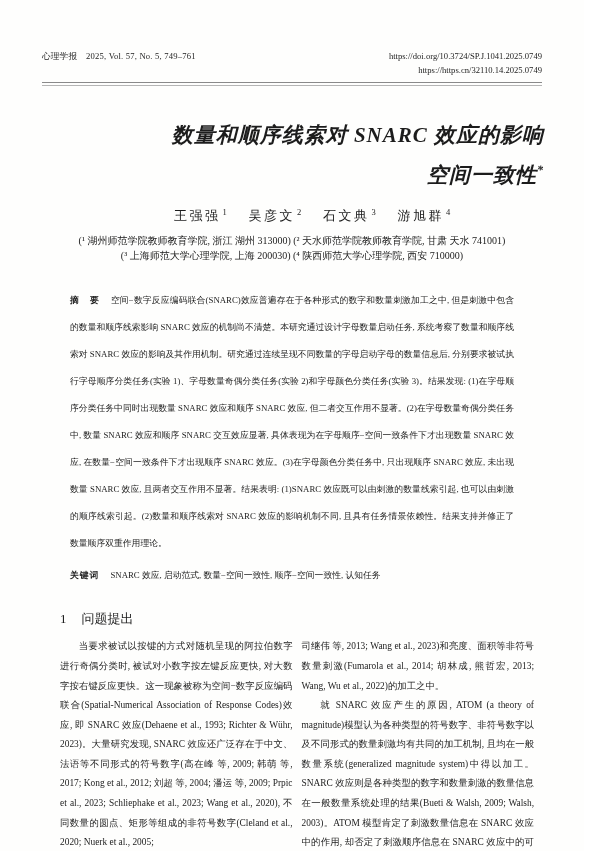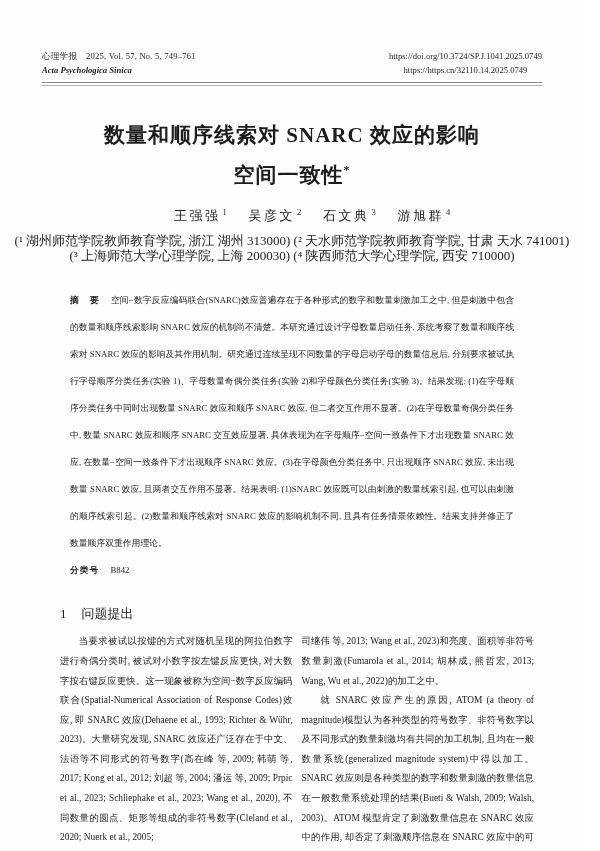--- a/index.html
+++ b/index.html
@@ -13,46 +13,46 @@
     box-sizing:border-box;
   }
   
   .hdr {
     margin:50px 42px 0 42px;
     display:flex; justify-content:space-between; align-items:flex-start;
     font-size:8.6px; line-height:13.5px;
   }
   .hdr-left .cn { letter-spacing:0.2px; }
   .hdr-left .en { font-weight:bold; font-style:italic; }
-  .hdr-right { text-align:center; }
+  .hdr-right { text-align:right; }
   .hdr-rule {
     margin:5px 42px 0 42px;
     height:2px;
     border-top:1px solid #8a8a8a;
     border-bottom:1px solid #b5b5b5;
   }
   
   .title {
     margin:32px 40px 0 40px;
-    text-align:center;
+    text-align:right;
     font-size:21px; font-weight:bold;
-    line-height:35px; letter-spacing:1px;
+    line-height:35px; letter-spacing:1px;font-style:italic;
   }
   .title sup { font-size:12px; font-weight:bold; }
   
   .authors {
     margin-top:14px; text-align:center;
     font-size:13px; letter-spacing:2.5px;padding-left:40px;
   }
   .author { margin:0 8px; white-space:nowrap; }
   .author sup { font-size:8.5px; letter-spacing:0; margin-left:2px; }
   
   .affils {
     margin-top:8px; text-align:center;
-    font-size:13px; line-height:15px; color:#222;
+    font-size:10px; line-height:15px; color:#222;
   }
   
   .abstract {
     margin:24px 70px 0 70px;
     font-size:8.8px; line-height:27px;
     text-align:justify;
   }
   .abstract p { margin:0; }
   .lbl { font-weight:bold; margin-right:11px; letter-spacing:1px; }
   .kw { margin-top:5px !important; }
@@ -82,21 +82,20 @@
   .funding .mark { margin-right:7px; }
 </style>
 </head>
 <body>
 
 <div class="page">
 
   <div class="hdr">
     <div class="hdr-left">
       <div class="cn">心理学报　2025, Vol. 57, No. 5, 749–761</div>
-      <div class="en">Acta Psychologica Sinica</div>
     </div>
     <div class="hdr-right">
       <div>https://doi.org/10.3724/SP.J.1041.2025.0749</div>
       <div>https://https.cn/32110.14.2025.0749</div>
     </div>
   </div>
   <div class="hdr-rule"></div>
 
   <div class="title">
     <span>数量和顺序线索对 SNARC 效应的影响</span><br>
@@ -110,21 +109,21 @@
     <span class="author"><span>游旭群</span><sup>4</sup></span>
   </div>
 
   <div class="affils">
     <div>(¹ 湖州师范学院教师教育学院, 浙江 湖州 313000) (² 天水师范学院教师教育学院, 甘肃 天水 741001)</div>
     <div>(³ 上海师范大学心理学院, 上海 200030) (⁴ 陕西师范大学心理学院, 西安 710000)</div>
   </div>
 
   <div class="abstract">
     <p><span class="lbl">摘　要</span><span>空间−数字反应编码联合(SNARC)效应普遍存在于各种形式的数字和数量刺激加工之中, 但是刺激中包含的数量和顺序线索影响 SNARC 效应的机制尚不清楚。本研究通过设计字母数量启动任务, 系统考察了数量和顺序线索对 SNARC 效应的影响及其作用机制。研究通过连续呈现不同数量的字母启动字母的数量信息后, 分别要求被试执行字母顺序分类任务(实验 1)、字母数量奇偶分类任务(实验 2)和字母颜色分类任务(实验 3)。结果发现: (1)在字母顺序分类任务中同时出现数量 SNARC 效应和顺序 SNARC 效应, 但二者交互作用不显著。(2)在字母数量奇偶分类任务中, 数量 SNARC 效应和顺序 SNARC 交互效应显著, 具体表现为在字母顺序−空间一致条件下才出现数量 SNARC 效应, 在数量−空间一致条件下才出现顺序 SNARC 效应。(3)在字母颜色分类任务中, 只出现顺序 SNARC 效应, 未出现数量 SNARC 效应, 且两者交互作用不显著。结果表明: (1)SNARC 效应既可以由刺激的数量线索引起, 也可以由刺激的顺序线索引起。(2)数量和顺序线索对 SNARC 效应的影响机制不同, 且具有任务情景依赖性。结果支持并修正了数量顺序双重作用理论。</span></p>
-    <p><span class="lbl">分类号</span><span>B842</span></p>
+    <p class="kw"><span class="lbl">关键词</span><span>SNARC 效应, 启动范式, 数量−空间一致性, 顺序−空间一致性, 认知任务</span></p>
   </div>
 
   <div class="section">
     <span class="num">1</span><span>问题提出</span>
   </div>
 
   <div class="columns">
     <div class="col">
       <p class="indent">当要求被试以按键的方式对随机呈现的阿拉伯数字进行奇偶分类时, 被试对小数字按左键反应更快, 对大数字按右键反应更快。这一现象被称为空间−数字反应编码联合(Spatial-Numerical Association of Response Codes)效应, 即 SNARC 效应(Dehaene et al., 1993; Richter &amp; Wühr, 2023)。大量研究发现, SNARC 效应还广泛存在于中文、法语等不同形式的符号数字(高在峰 等, 2009; 韩萌 等, 2017; Kong et al., 2012; 刘超 等, 2004; 潘运 等, 2009; Prpic et al., 2023; Schliephake et al., 2023; Wang et al., 2020), 不同数量的圆点、矩形等组成的非符号数字(Cleland et al., 2020; Nuerk et al., 2005;</p>
     </div>

